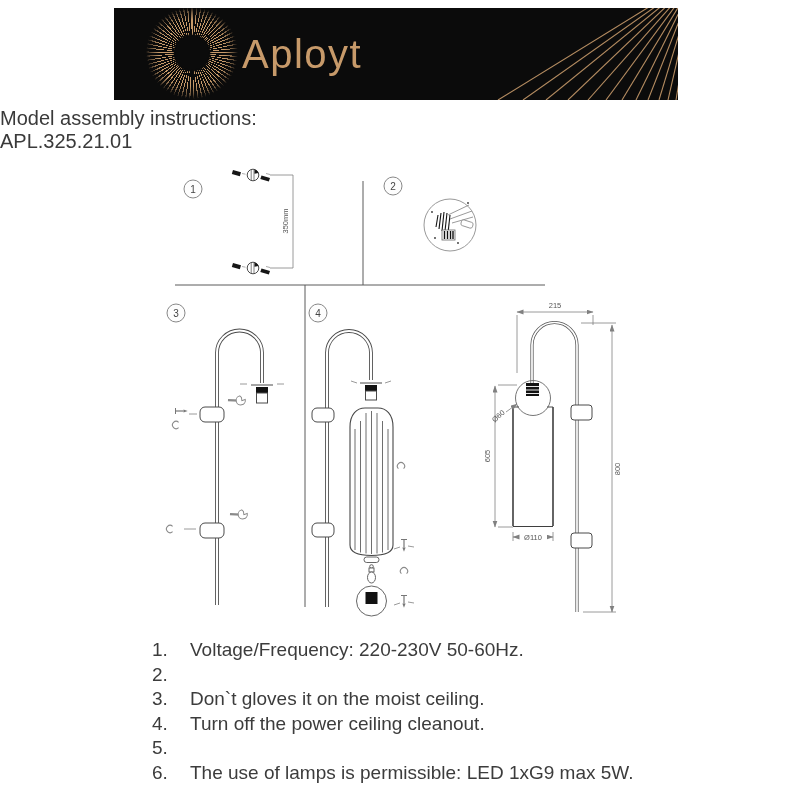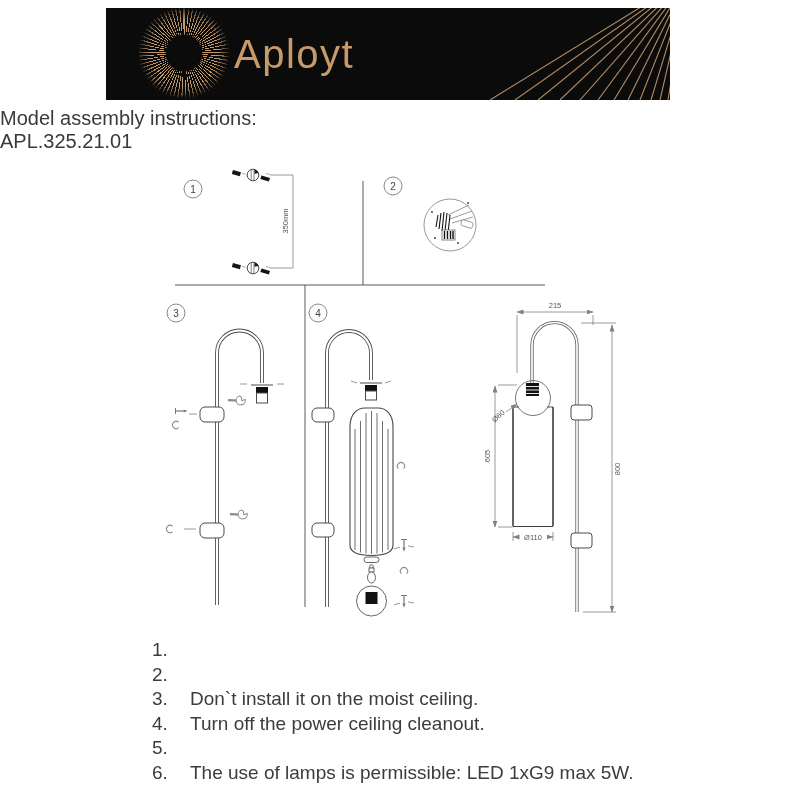--- a/index.html
+++ b/index.html
@@ -1,20 +1,20 @@
 <!DOCTYPE html>
 <html><head>
 <meta charset="utf-8">
 <style>
   html,body{margin:0;padding:0;background:#fff;}
   .page{position:relative;width:800px;height:800px;background:#ffffff;overflow:hidden;
         font-family:"Liberation Sans",sans-serif;}
 
   
-  .banner{position:absolute;left:106px;top:8px;width:564px;height:92px;background:#0b0b0b;overflow:hidden;}
+  .banner{position:absolute;left:114px;top:8px;width:564px;height:92px;background:#0b0b0b;overflow:hidden;}
   .starburst{position:absolute;left:30px;top:-3px;width:96px;height:96px;border-radius:50%;
              background:repeating-conic-gradient(#c79a6a 0deg 1.6deg,transparent 1.6deg 5.2deg);
              -webkit-mask:radial-gradient(circle,transparent 0 16px,#000 20px 33px,rgba(0,0,0,.5) 41px,transparent 46px);
              mask:radial-gradient(circle,transparent 0 16px,#000 20px 33px,rgba(0,0,0,.5) 41px,transparent 46px);}
   .hole{position:absolute;left:50%;top:50%;width:36px;height:36px;margin:-18px 0 0 -18px;
         background:#0b0b0b;border-radius:50%;}
   .brand{position:absolute;left:128px;top:21px;font-size:40px;font-weight:400;letter-spacing:1.5px;
          color:#c79a6a;line-height:50px;}
   .rays{position:absolute;right:0;top:0;width:250px;height:92px;}
 
@@ -256,27 +256,28 @@
       <text class="dimtxt" x="533" y="385" text-anchor="middle">Ø110</text>
 
       <line class="dim" x1="506" y1="257" x2="517" y2="249" marker-end="url(#ah)"></line>
       <text class="dimtxt" transform="translate(500,263) rotate(-42)" text-anchor="middle">Ø60</text>
     </g>
   </svg>
 
   <div class="instructions">
     <div class="ins-row">
       <span class="ins-num">1.</span>
+      <span>Voltage/Frequency: 220-230V 50-60Hz.</span>
     </div>
     <div class="ins-row">
       <span class="ins-num">2.</span>
     </div>
     <div class="ins-row">
       <span class="ins-num">3.</span>
-      <span>Don`t install it on the moist ceiling.</span>
+      <span>Don`t gloves it on the moist ceiling.</span>
     </div>
     <div class="ins-row">
       <span class="ins-num">4.</span>
       <span>Turn off the power ceiling cleanout.</span>
     </div>
     <div class="ins-row">
       <span class="ins-num">5.</span>
     </div>
     <div class="ins-row">
       <span class="ins-num">6.</span>

